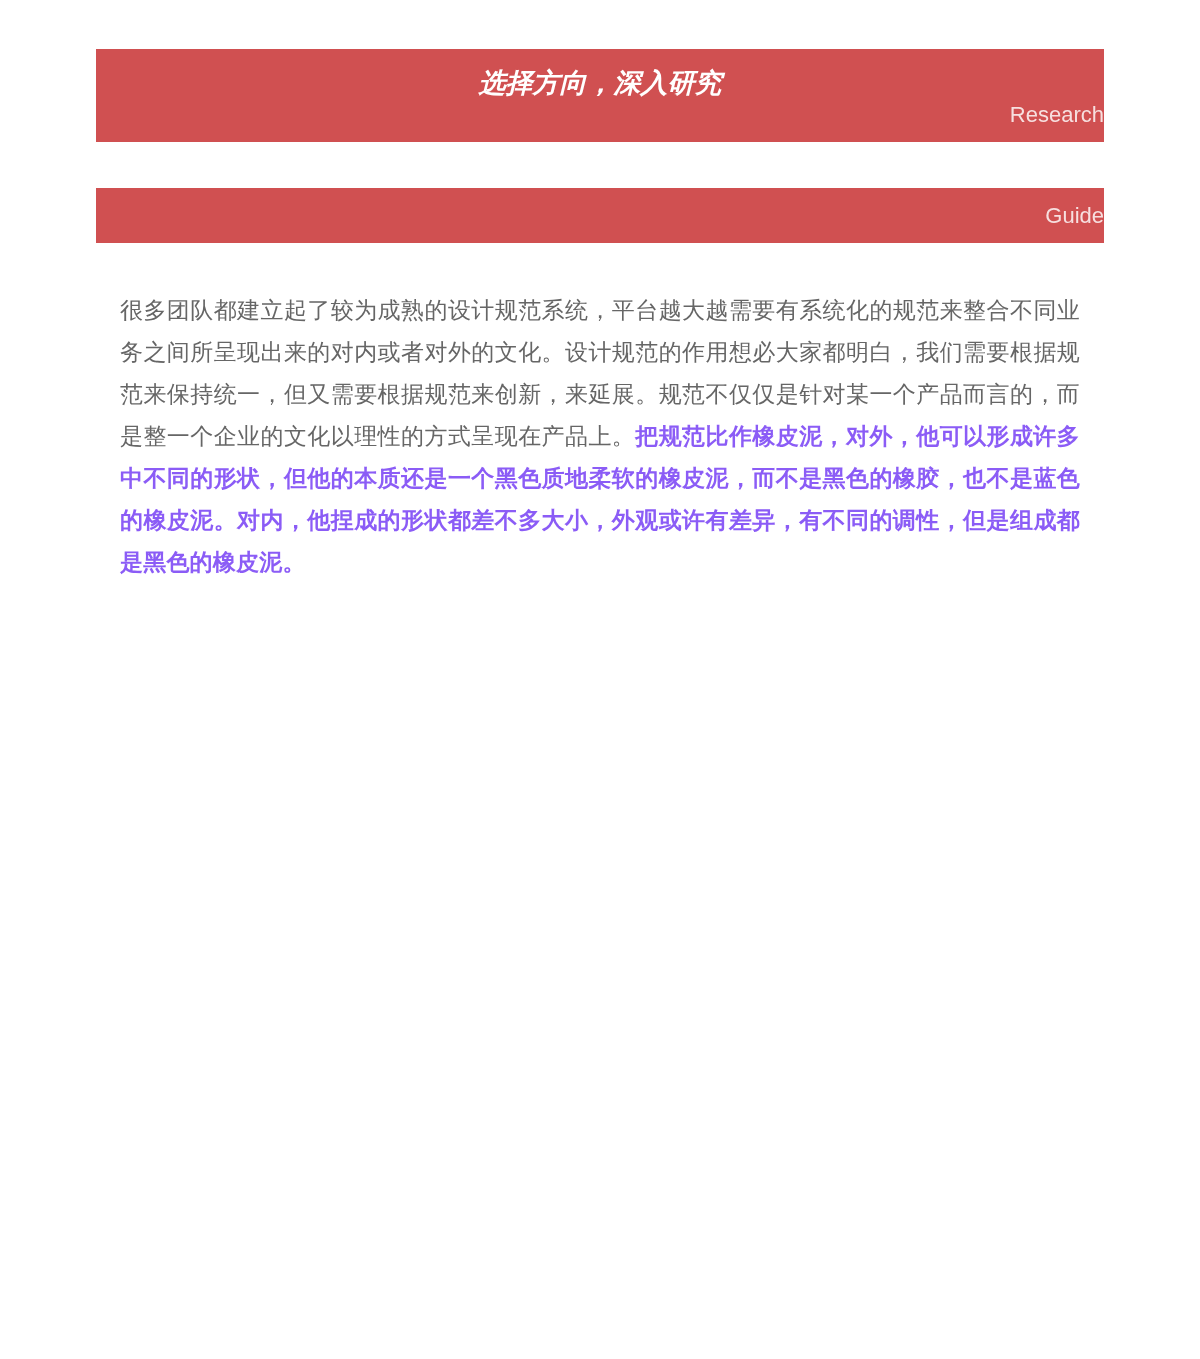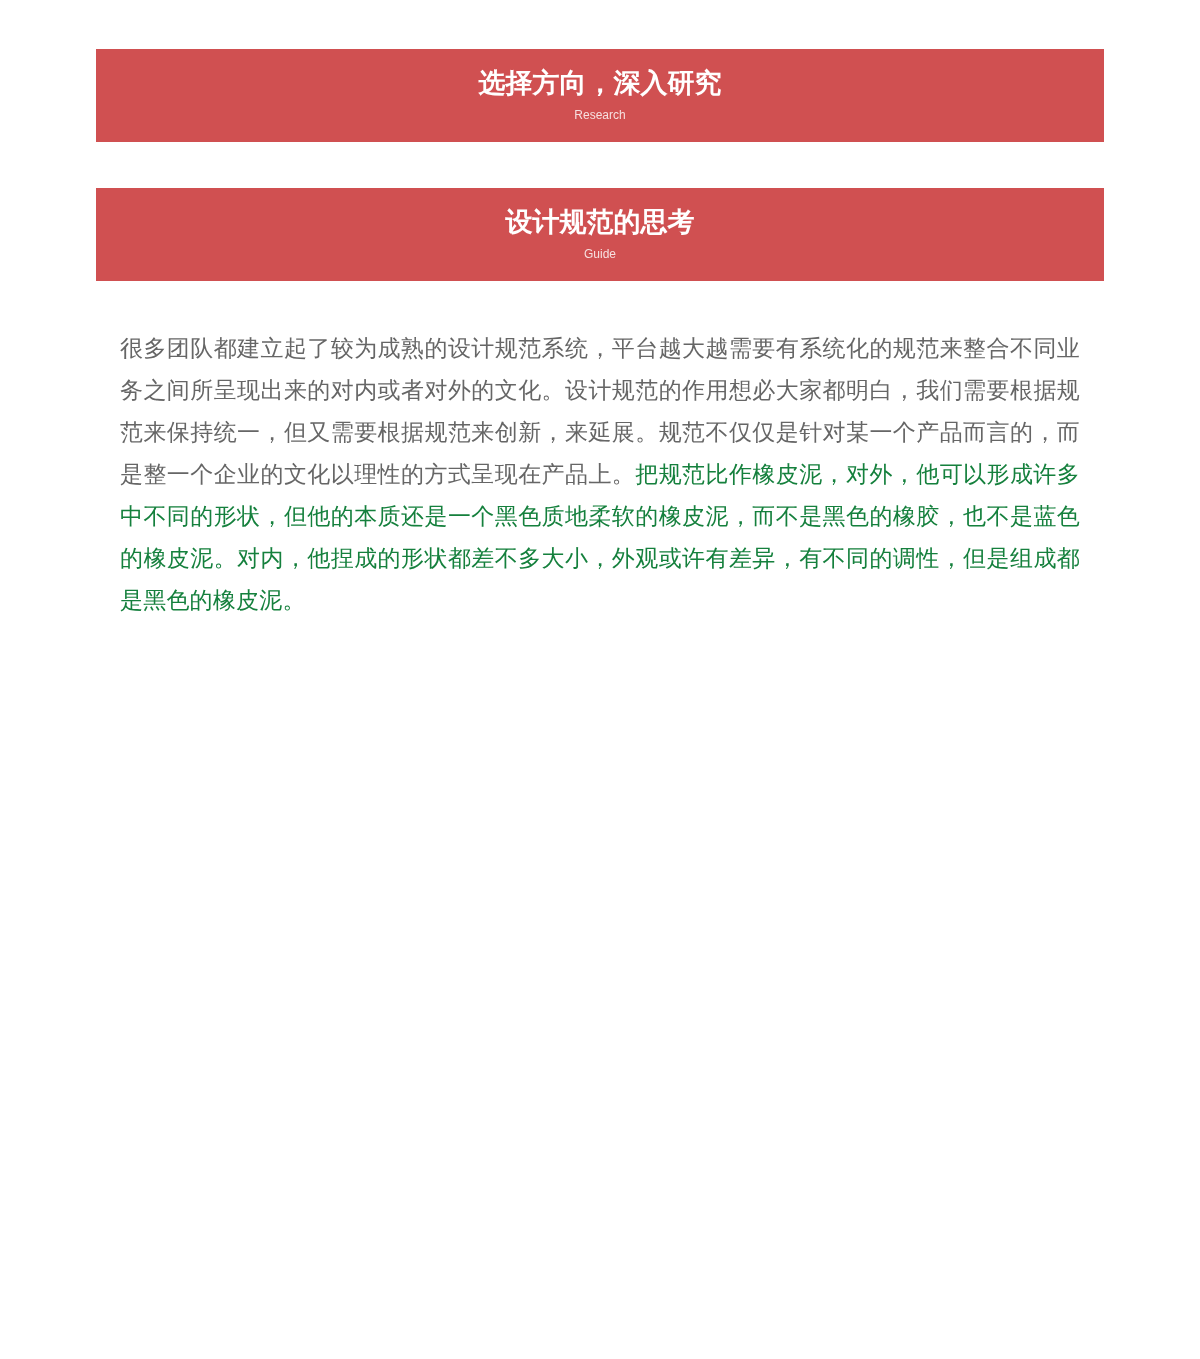--- a/index.html
+++ b/index.html
@@ -38,45 +38,46 @@
     text-align: center;
     padding: 15px 0 14px;
     margin: 0 0 46px 0;
   }
   .banner-title {
     margin: 0;
     color: #ffffff;
     font-size: 27px;
     font-weight: 700;
     line-height: 38px;
+    font-style: italic;
   }
   .banner-subtitle {
     color: rgba(255, 255, 255, 0.82);
-    font-size: 12px;
+    font-size: 22px;
     font-weight: 400;
     line-height: 26px;
+    text-align: right;
   }
   .emphasis {
-    font-weight: 400;
-    color: #15803d;
+    font-weight: 700;
+    color: #8b5cf6;
   }
 </style>
 </head>
 <body>
 
 <main class="article">
 
 
   <section class="banner">
     <h2 class="banner-title">选择方向，深入研究</h2>
     <div class="banner-subtitle">Research</div>
   </section>
 
 
 
   <section class="banner">
-    <h2 class="banner-title">设计规范的思考</h2>
     <div class="banner-subtitle">Guide</div>
   </section>
 
   <p class="para para-guide-1"><span>很多团队都建立起了较为成熟的设计规范系统，平台越大越需要有系统化的规范来整合不同业务之间所呈现出来的对内或者对外的文化。设计规范的作用想必大家都明白，我们需要根据规范来保持统一，但又需要根据规范来创新，来延展。规范不仅仅是针对某一个产品而言的，而是整一个企业的文化以理性的方式呈现在产品上。</span><span class="emphasis">把规范比作橡皮泥，对外，他可以形成许多中不同的形状，但他的本质还是一个黑色质地柔软的橡皮泥，而不是黑色的橡胶，也不是蓝色的橡皮泥。对内，他捏成的形状都差不多大小，外观或许有差异，有不同的调性，但是组成都是黑色的橡皮泥。</span></p>
 
 </main>
 
 </body></html>

